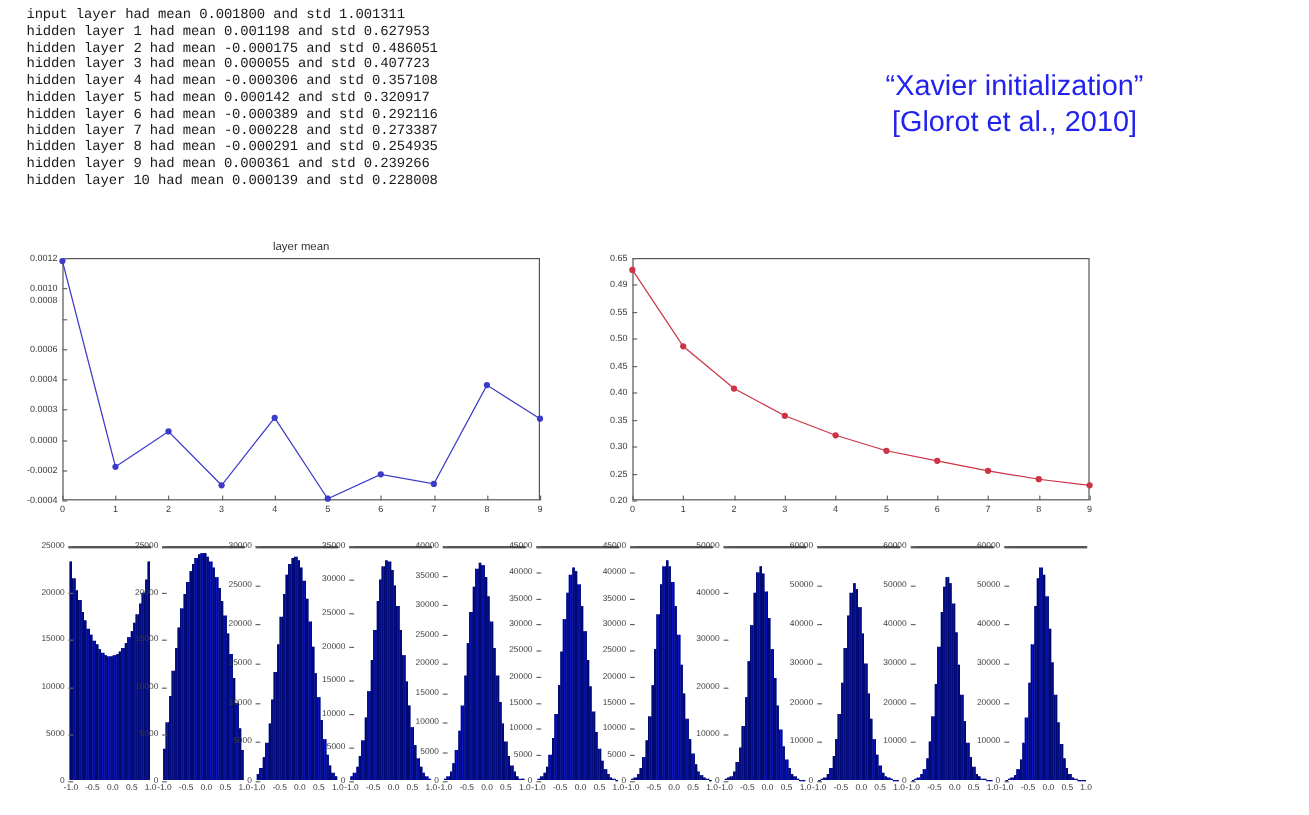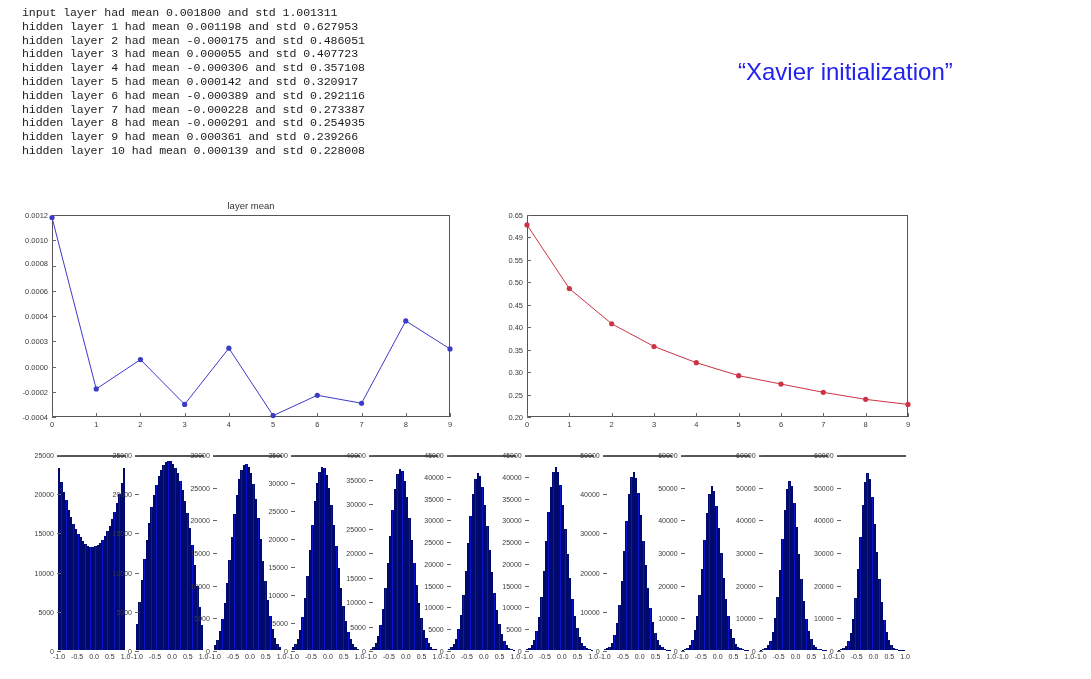--- a/index.html
+++ b/index.html
@@ -109,39 +109,40 @@
 
   svg.series { position: absolute; left: 0; top: 0; overflow: visible; }
 </style>
 </head>
 <body>
 
 <div id="console-output"><span class="line">input layer had mean 0.001800 and std 1.001311</span><span class="line">hidden layer 1 had mean 0.001198 and std 0.627953</span><span class="line">hidden layer 2 had mean -0.000175 and std 0.486051</span><span class="line">hidden layer 3 had mean 0.000055 and std 0.407723</span><span class="line">hidden layer 4 had mean -0.000306 and std 0.357108</span><span class="line">hidden layer 5 had mean 0.000142 and std 0.320917</span><span class="line">hidden layer 6 had mean -0.000389 and std 0.292116</span><span class="line">hidden layer 7 had mean -0.000228 and std 0.273387</span><span class="line">hidden layer 8 had mean -0.000291 and std 0.254935</span><span class="line">hidden layer 9 had mean 0.000361 and std 0.239266</span><span class="line">hidden layer 10 had mean 0.000139 and std 0.228008</span></div>
 
 <div id="annotation">
   <span class="ln">“Xavier initialization”</span>
+  <span class="ln">[Glorot et al., 2010]</span>
 </div>
 
 <div class="plot" id="plot-layer-mean" style="left:52px; top:215px; width:398px; height:202px;">
   <div class="frame"></div>
   <div class="ptitle">layer mean</div>
 <div class="tickmark-y" style="top: 202px;"></div>
     <div class="ytick" style="top: 202px;">-0.0004</div>
     <div class="tickmark-y" style="top: 176.75px;"></div>
     <div class="ytick" style="top: 176.75px;">-0.0002</div>
     <div class="tickmark-y" style="top: 151.5px;"></div>
     <div class="ytick" style="top: 151.5px;">0.0000</div>
     <div class="tickmark-y" style="top: 126.25px;"></div>
     <div class="ytick" style="top: 126.25px;">0.0003</div>
     <div class="tickmark-y" style="top: 101px;"></div>
     <div class="ytick" style="top: 101px;">0.0004</div>
     <div class="tickmark-y" style="top: 75.75px;"></div>
     <div class="ytick" style="top: 75.75px;">0.0006</div>
     <div class="tickmark-y" style="top: 50.5px;"></div>
-    <div class="ytick" style="top: 48px;">0.0008</div>
+    <div class="ytick" style="top: 35px;">0.0008</div>
     <div class="tickmark-y" style="top: 25.25px;"></div>
     <div class="ytick" style="top: 25.25px;">0.0010</div>
     <div class="tickmark-y" style="top: 0px;"></div>
     <div class="ytick" style="top: 0px;">0.0012</div>
     <div class="tickmark-x" style="left: 0px;"></div>
     <div class="xtick" style="left: 0px;">0</div>
     <div class="tickmark-x" style="left: 44.2222px;"></div>
     <div class="xtick" style="left: 44.2222px;">1</div>
     <div class="tickmark-x" style="left: 88.4444px;"></div>
     <div class="xtick" style="left: 88.4444px;">2</div>

